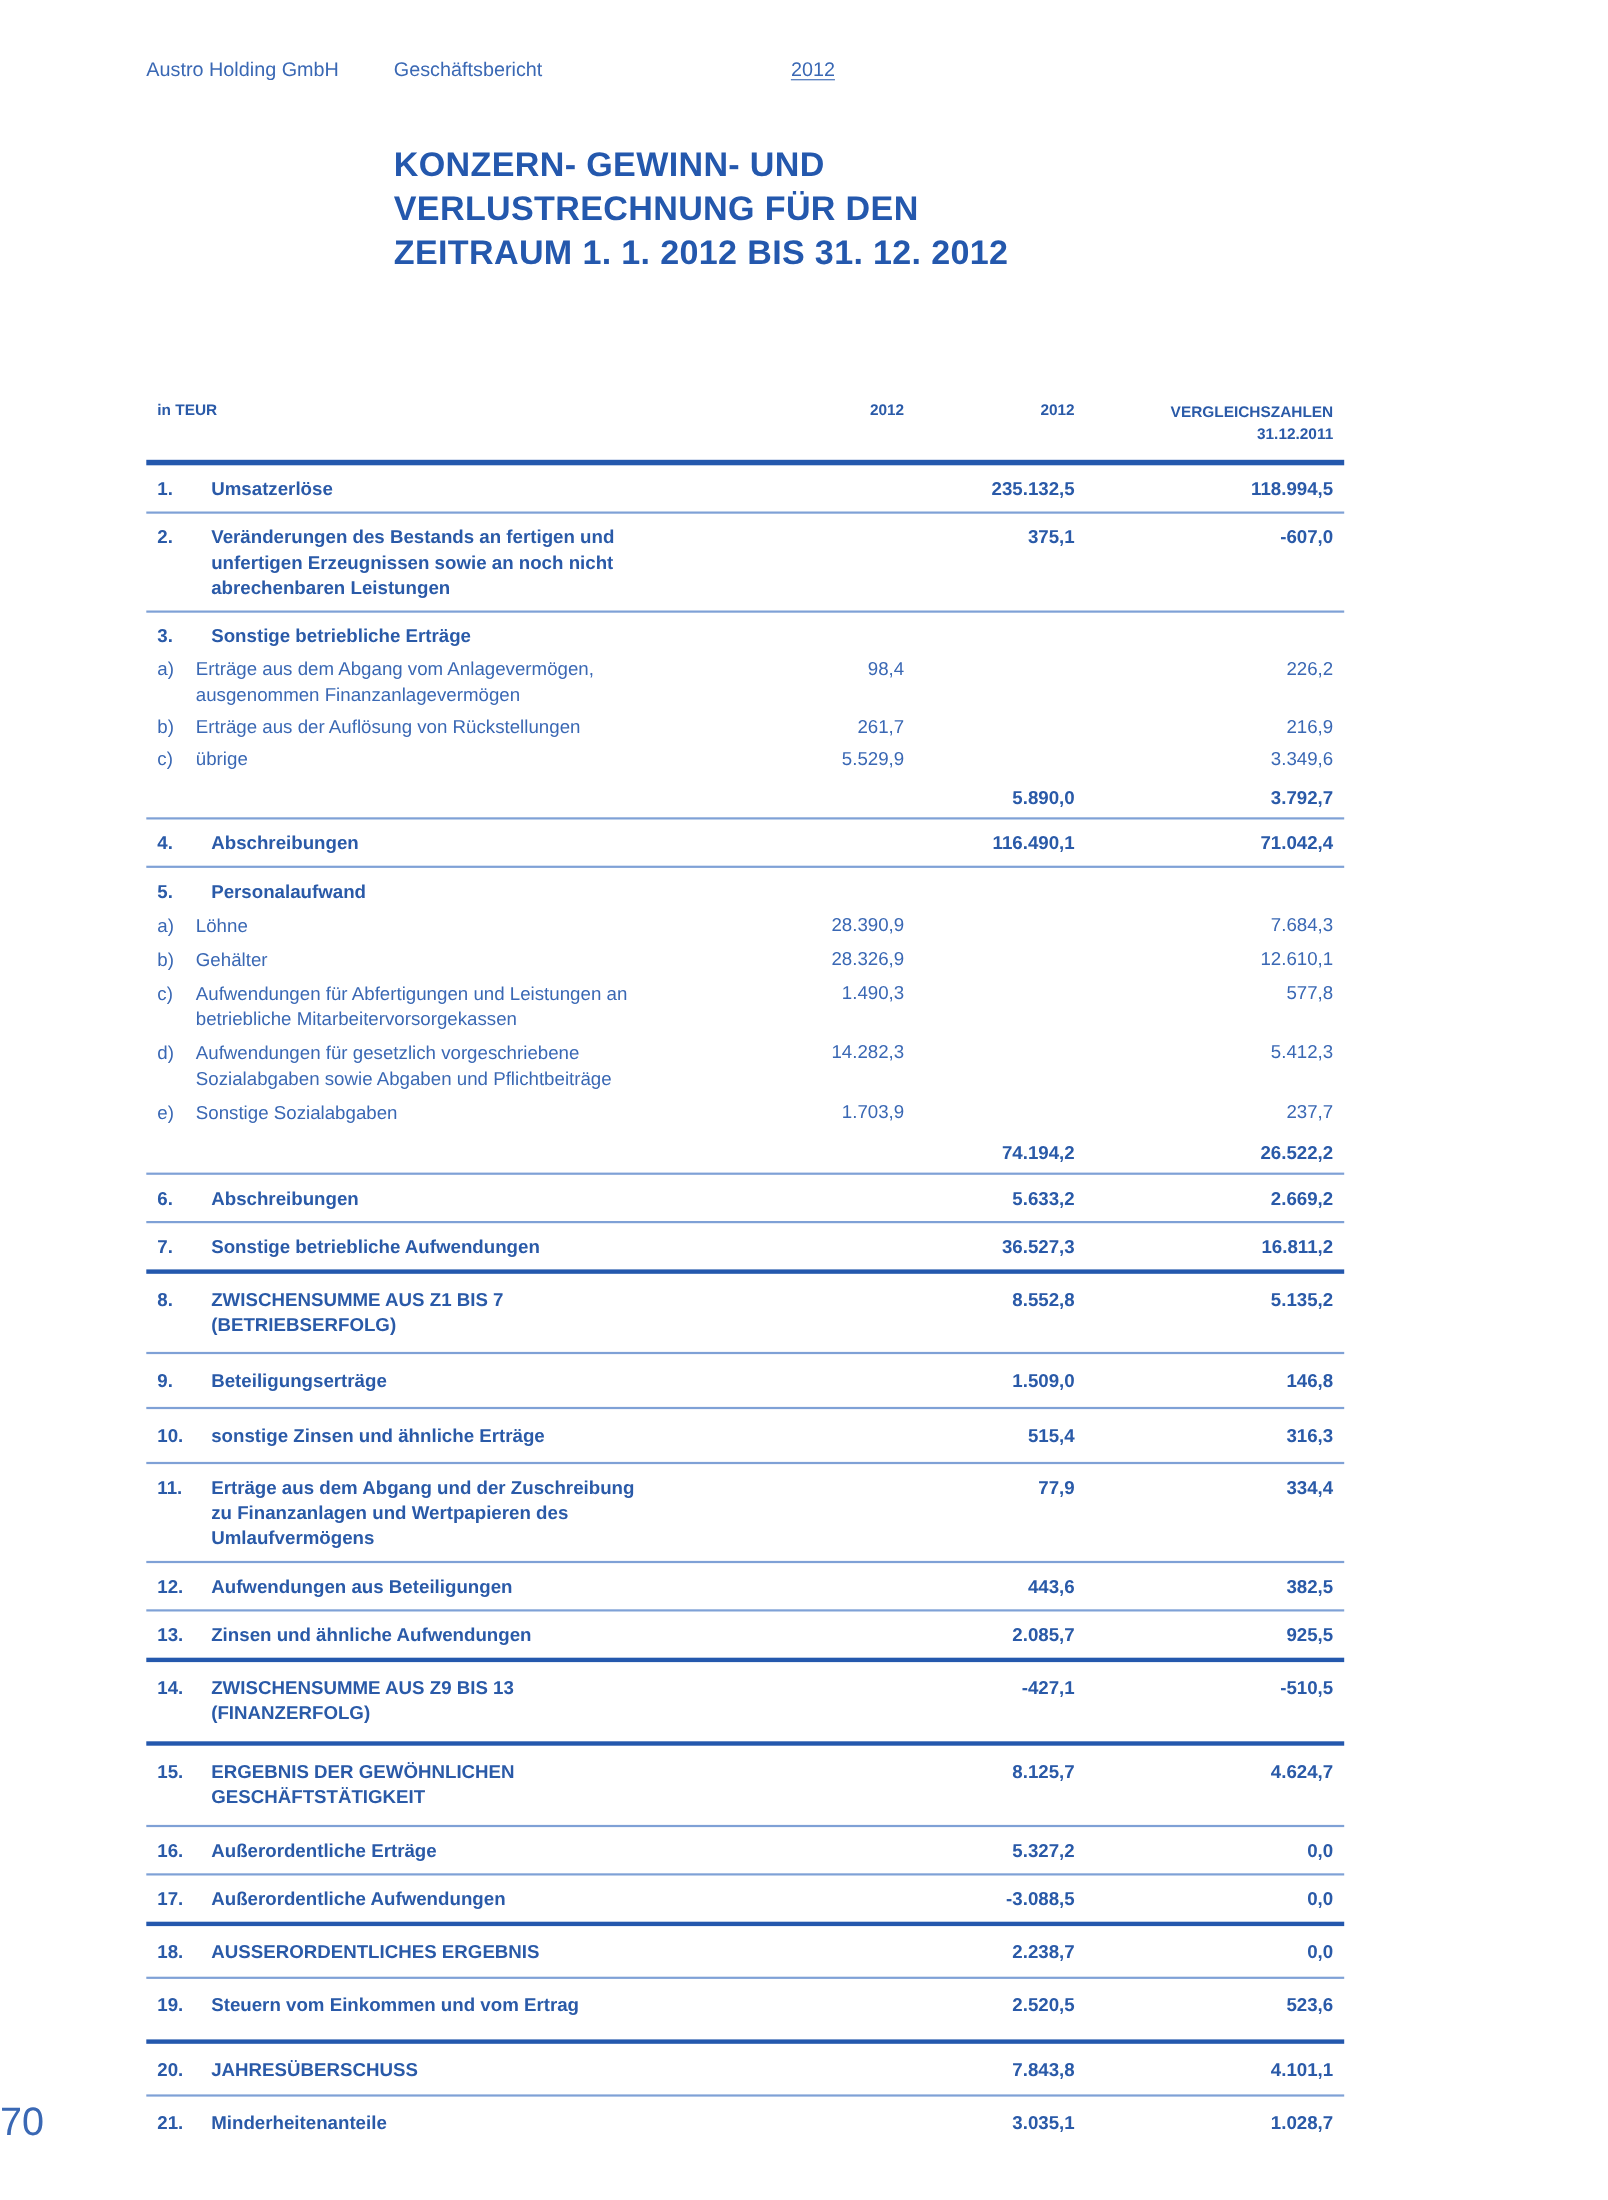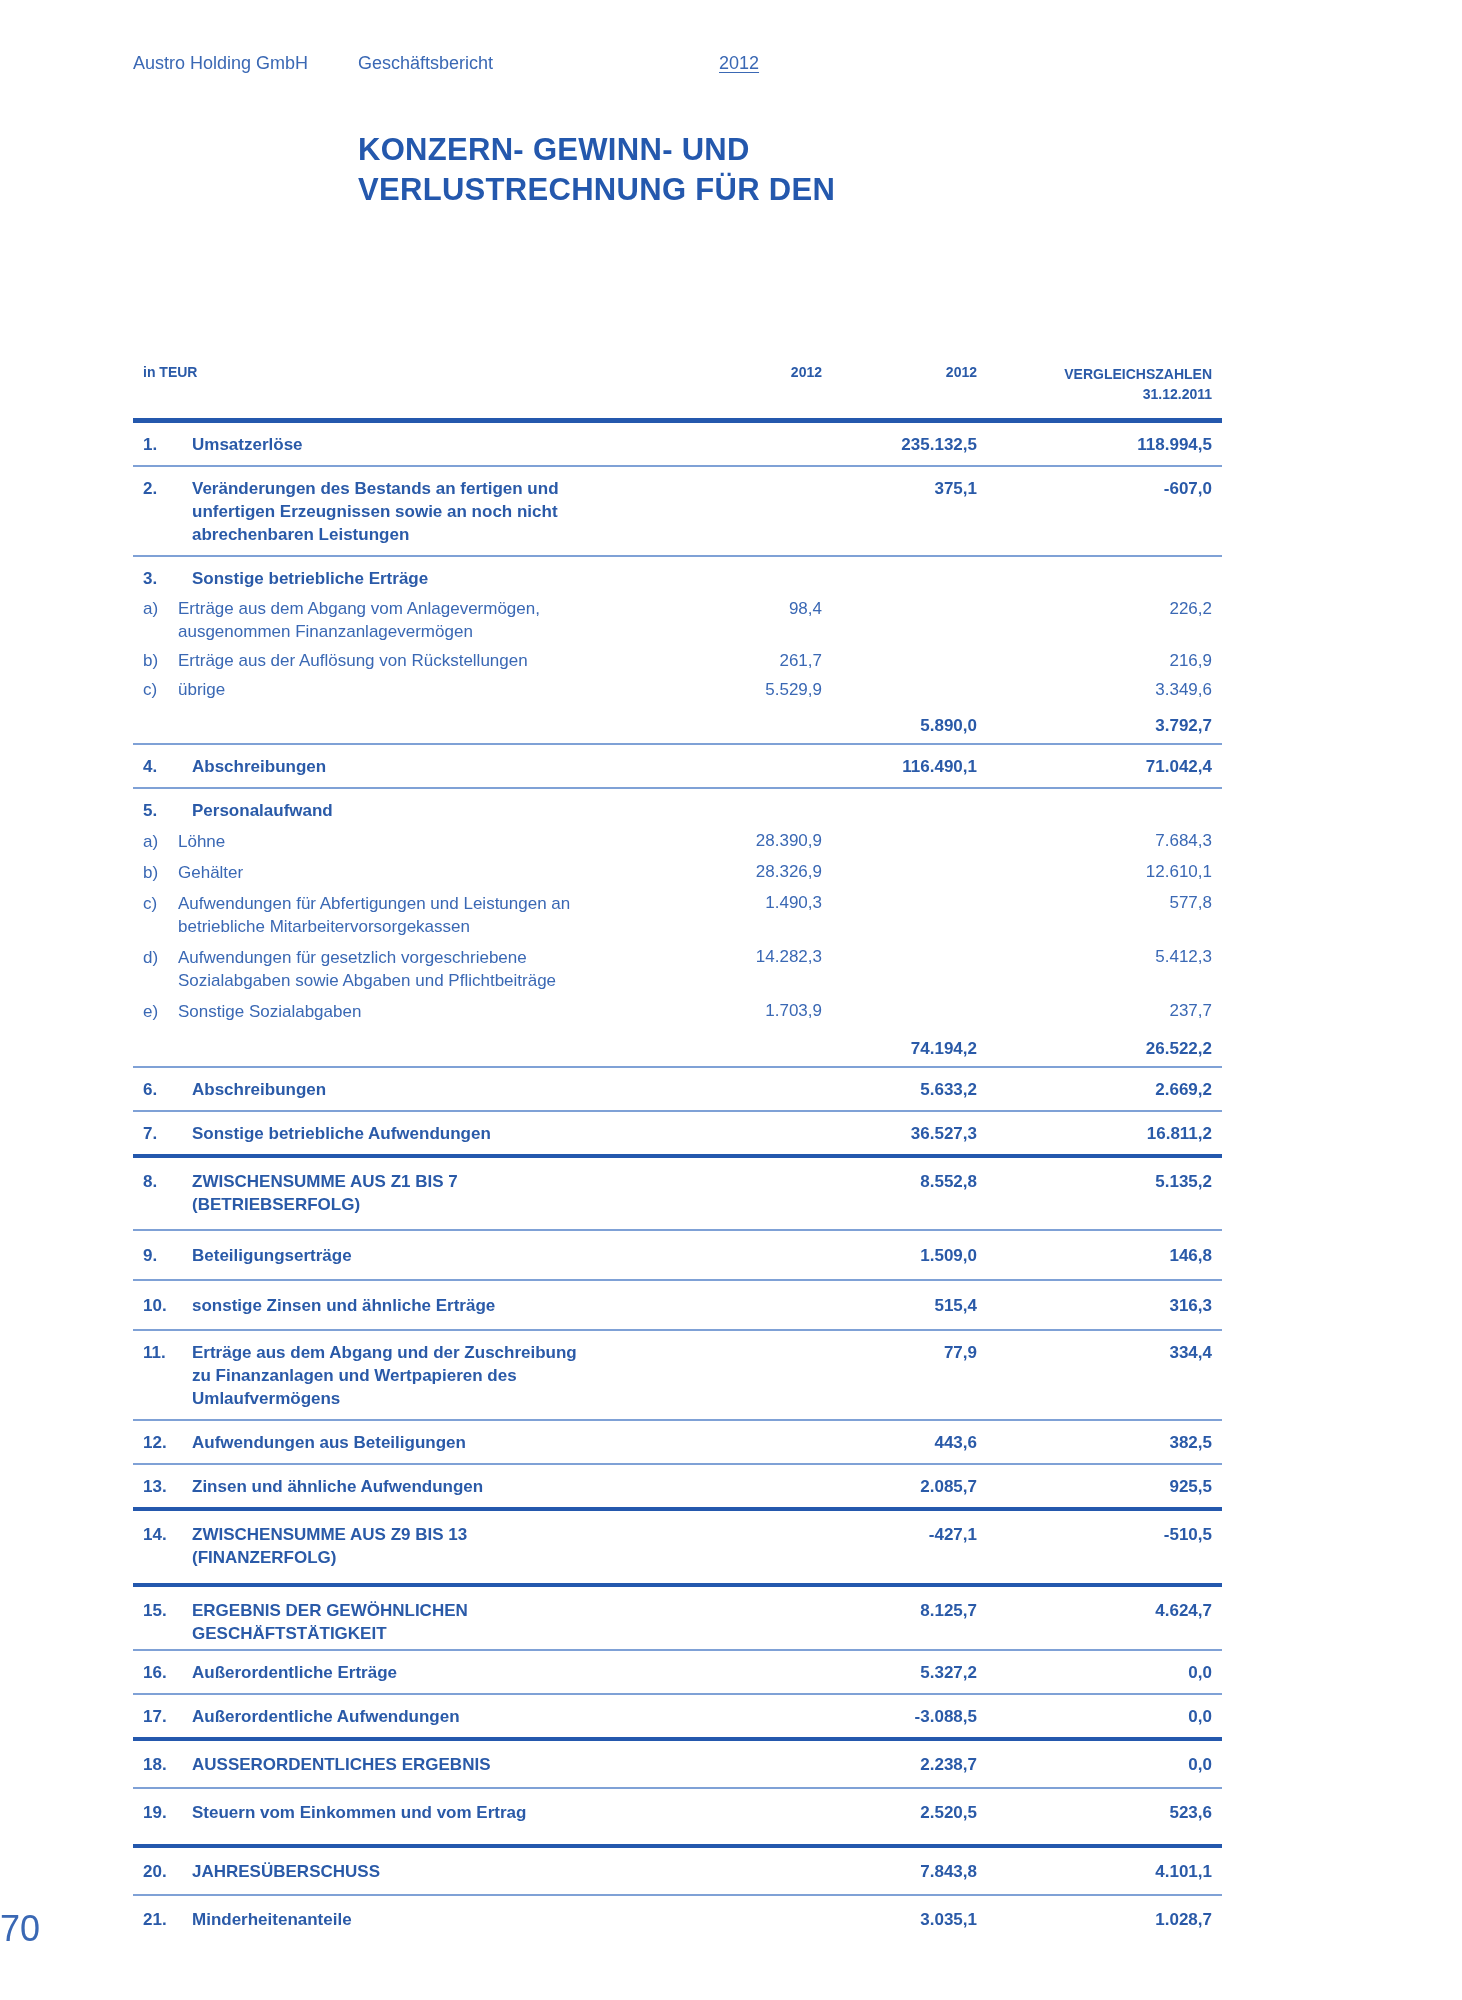--- a/index.html
+++ b/index.html
@@ -39,20 +39,21 @@
 </head>
 <body>
 
 <div class="hdr hdr-company">Austro Holding GmbH</div>
 <div class="hdr hdr-report">Geschäftsbericht</div>
 <div class="hdr hdr-year">2012</div>
 
 <h1 class="title">
   <div>KONZERN- GEWINN- UND</div>
   <div>VERLUSTRECHNUNG FÜR DEN</div>
+  <div>ZEITRAUM 1. 1. 2012 BIS 31. 12. 2012</div>
 </h1>
 
 <div class="tbl">
   <div class="thead">
     <span class="c0">in TEUR</span>
     <span class="c1">2012</span>
     <span class="c2">2012</span>
     <span class="c3">
       <div>VERGLEICHSZAHLEN</div>
       <div>31.12.2011</div>
@@ -217,21 +218,21 @@
   <div class="rule-mid"></div>
 
   <div class="row bold" style="padding:12px 0 14px">
     <span class="num">14.</span>
     <div class="lbl" style="width:300px">ZWISCHENSUMME AUS Z9 BIS 13 (FINANZERFOLG)</div>
     <span class="v2" style="top:12px">-427,1</span>
     <span class="v3" style="top:12px">-510,5</span>
   </div>
   <div class="rule-mid"></div>
 
-  <div class="row bold" style="padding:12px 0 4px">
+  <div class="row bold" style="padding:12px 0 14px">
     <span class="num">15.</span>
     <div class="lbl" style="width:300px">ERGEBNIS DER GEWÖHNLICHEN GESCHÄFTSTÄTIGKEIT</div>
     <span class="v2" style="top:12px">8.125,7</span>
     <span class="v3" style="top:12px">4.624,7</span>
   </div>
   <div class="rule-thin"></div>
 
   <div class="row">
     <span class="num">16.</span>
     <div class="lbl">Außerordentliche Erträge</div>

